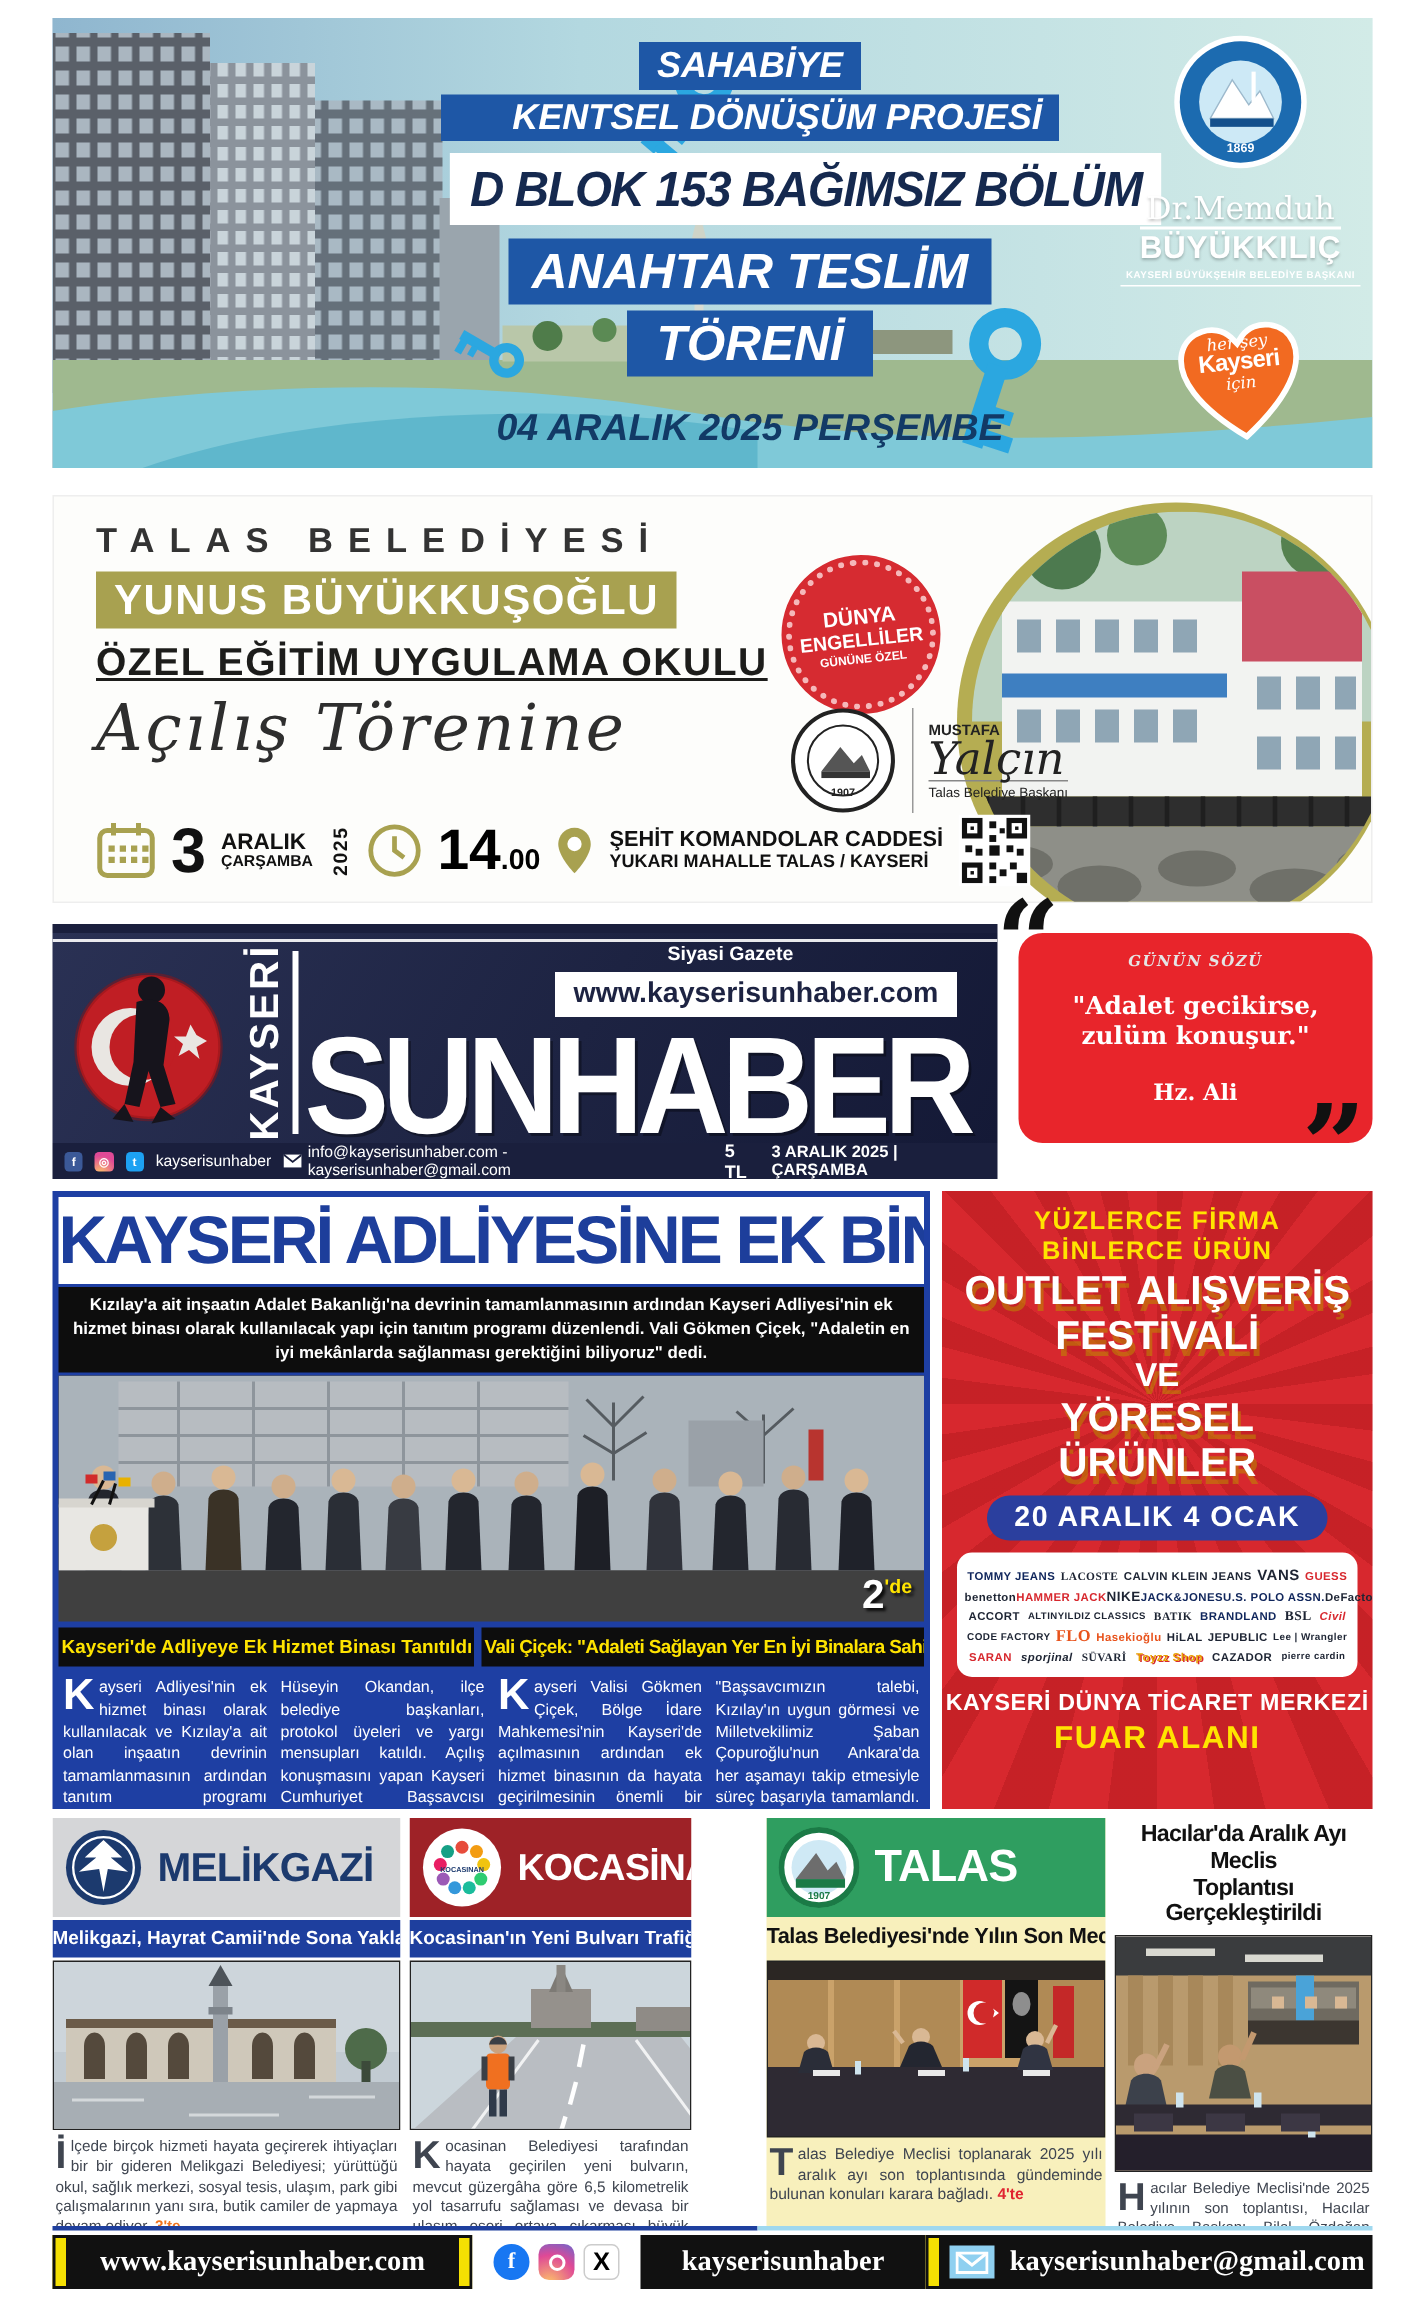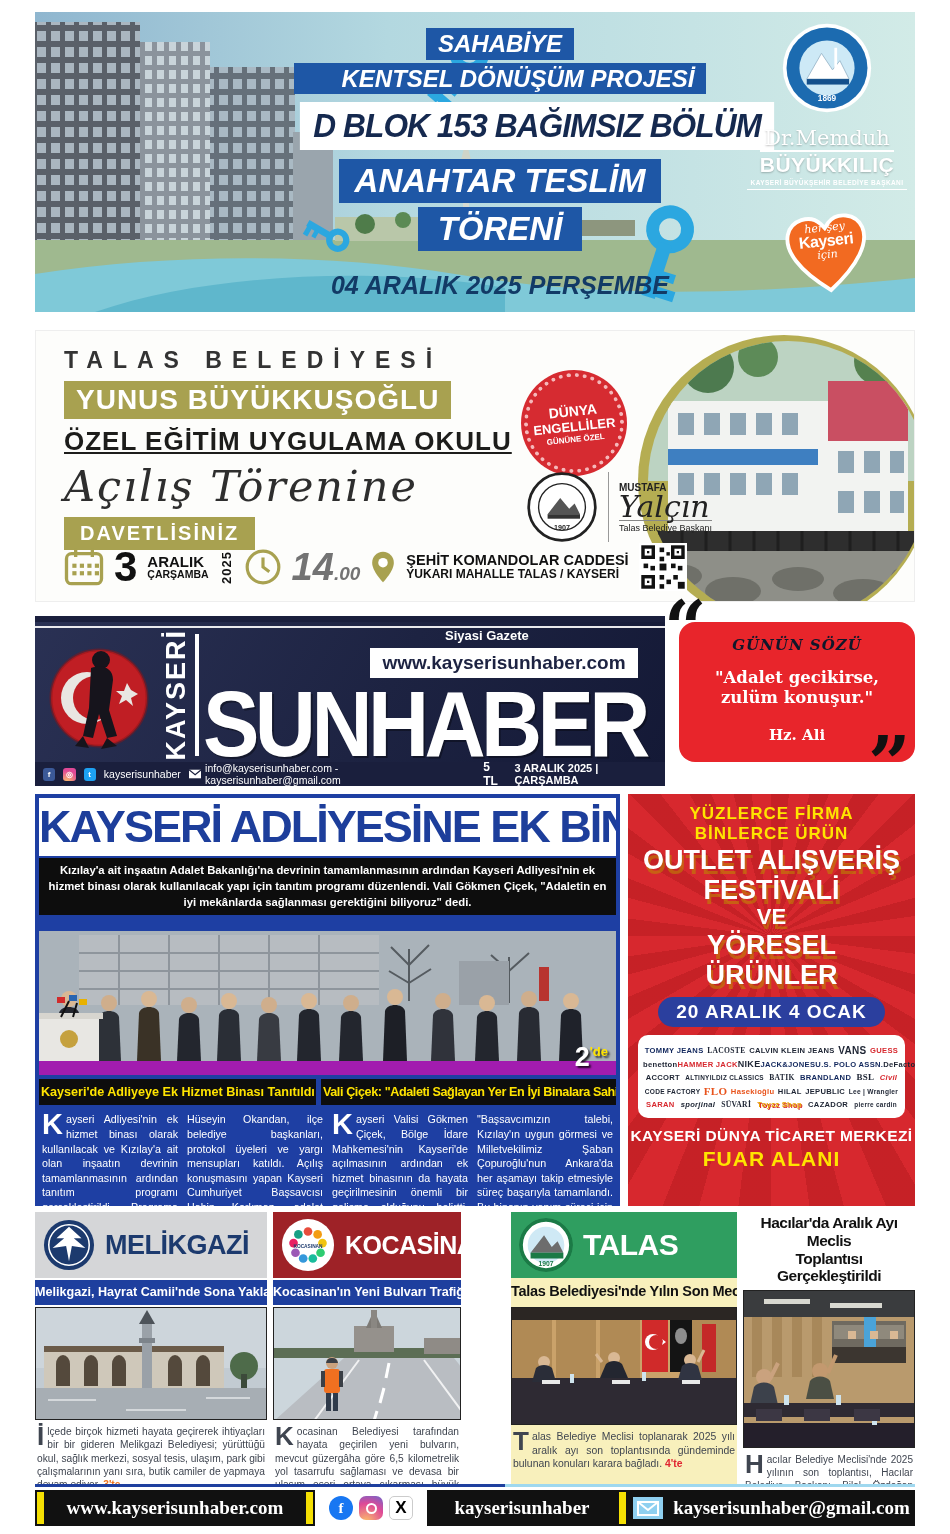--- a/index.html
+++ b/index.html
@@ -40,21 +40,21 @@
   .ad2-divider { width:1px; height:70px; background:#999; }
   .sign-first { font-size:10px; font-weight:bold; color:#222; text-align:left; }
   .sign-script { font-family:"DejaVu Serif", serif; font-style:italic; font-size:30px; color:#222; line-height:.9; }
   .sign-title { font-size:9px; color:#222; border-top:1px solid #888; padding-top:2px; }
   .ad2-bottom { position:absolute; left:28px; top:212px; display:flex; align-items:center; gap:10px; }
   .ad2-day { font-size:42px; font-weight:bold; color:#111; line-height:.9; }
   .ad2-dm { text-align:left; line-height:1; }
   .ad2-dm .m { font-weight:bold; font-size:15px; color:#111; }
   .ad2-dm .w { font-weight:bold; font-size:10.5px; color:#111; }
   .ad2-year { writing-mode:vertical-rl; transform:rotate(180deg); font-weight:bold; font-size:13px; color:#111; letter-spacing:1px; }
-  .ad2-time { font-size:38px; font-weight:bold; color:#737373; line-height:.9;font-style:italic; }
+  .ad2-time { font-size:38px; font-weight:bold; color:#000000; line-height:.9; }
   .ad2-time small { font-size:19px; font-weight:bold; }
   .ad2-addr { text-align:left; line-height:1.15; color:#111; }
   .ad2-addr .a1 { font-weight:bold; font-size:14.5px; }
   .ad2-addr .a2 { font-weight:bold; font-size:12px; }
   .badge-red { position:absolute; left:488px; top:42px; width:100px; height:100px; border-radius:50%; background:#d62b31; border:4px dotted #f5b8ba; display:flex; flex-direction:column; align-items:center; justify-content:center; color:#fff; transform:rotate(-6deg); box-shadow:0 0 0 3px #d62b31; }
   .badge-red .l1 { font-weight:bold; font-size:14px; }
   .badge-red .l2 { font-weight:bold; font-size:13px; }
   .badge-red .l3 { font-weight:bold; font-size:8px; margin-top:1px; }
   .circle-photo { position:absolute; right:-16px; top:4px; width:292px; height:292px; border-radius:50%; background:#b5ad52; }
   .circle-inner { position:absolute; right:2px; top:6px; width:280px; height:280px; border-radius:50%; overflow:hidden; }
@@ -72,29 +72,29 @@
   .mast-strip { position:absolute; left:35px; top:762px; width:630px; height:24px; background:#1a1f3d; display:flex; align-items:center; color:#fff; font-size:10.5px; gap:8px; padding:0 8px; }
   .sico { width:13px; height:13px; border-radius:3px; display:inline-flex; align-items:center; justify-content:center; color:#fff; font-size:8px; font-weight:bold; }
   .strip-mail { display:flex; align-items:center; gap:4px; }
   .strip-price { font-weight:bold; font-size:12px; margin-left:14px; }
   .strip-date { font-weight:bold; font-size:11px; margin-left:auto; }
 
   
   .quote { position:absolute; left:679px; top:622px; width:236px; height:140px; background:#e8252b; border-radius:16px; text-align:center; padding-top:14px; }
   .quote-mark1 { position:absolute; left:664px; top:606px; font-family:"DejaVu Serif", serif; font-weight:bold; color:#111; font-size:74px; line-height:.6; }
   .quote-mark2 { position:absolute; left:868px; top:742px; font-family:"DejaVu Serif", serif; font-weight:bold; color:#111; font-size:74px; line-height:.6; }
-  .quote-title { color:#0f172a; font-family:"DejaVu Serif", serif; font-weight:bold; font-style:italic; font-size:15px; letter-spacing:1px; }
+  .quote-title { color:#e5e5e5; font-family:"DejaVu Serif", serif; font-weight:bold; font-style:italic; font-size:10px; letter-spacing:1px; }
   .quote-text { color:#fff; font-family:"DejaVu Serif", serif; font-weight:bold; font-size:16.5px; margin:14px 14px 0; line-height:1.2; }
   .quote-author { color:#fff; font-family:"DejaVu Serif", serif; font-weight:bold; font-size:15px; margin-top:18px; }
 
   
   .main { position:absolute; left:35px; top:794px; width:585px; height:412px; background:#1e3fa3; padding:4px; }
   .main-headline { background:#fff; color:#1d3e9b; font-weight:bold; font-size:45px; text-align:center; letter-spacing:-2px; height:58px; line-height:58px; transform:scaleX(1); white-space:nowrap; overflow:hidden; }
   .main-stand { background:#0d0d0d; color:#fff; font-weight:bold; font-size:11.3px; text-align:center; line-height:1.4; padding:5px 8px; margin-top:2px; }
-  .main-photo { position:relative; height:144px; margin-top:16px; overflow:hidden; background:#a21caf; }
+  .main-photo { position:relative; height:164px; margin-top:2px; overflow:hidden; background:#404040; }
   .pageref { position:absolute; right:8px; bottom:4px; font-weight:bold; color:#fff; font-size:27px; line-height:1; text-shadow:2px 2px 2px rgba(0,0,0,.8); }
   .pageref em { font-style:normal; color:#ffe400; font-size:13px; vertical-align:super; }
   .main-bars { display:flex; gap:5px; margin-top:4px; }
   .main-bar { background:#0d0d0d; color:#ffe400; font-weight:bold; font-size:12.6px; text-align:center; padding:6px 2px; white-space:nowrap; overflow:hidden; }
   .main-bar.b1 { flex:0 0 48%; }
   .main-bar.b2 { flex:1; letter-spacing:-.4px; }
   .main-cols { display:flex; gap:9px; padding:7px 3px 0; }
   .main-col { flex:1; color:#fff; font-size:10.7px; line-height:1.36; text-align:justify; }
   .dropcap { float:left; font-weight:bold; font-size:29px; line-height:23px; margin:1px 3px 0 0; }
 
@@ -310,21 +310,20 @@
             </g>
         </svg>
       </div>
     </div>
 
     <div class="ad2-left">
       <div class="ad2-muni">TALAS BELEDİYESİ</div>
       <div><span class="ad2-name">YUNUS BÜYÜKKUŞOĞLU</span></div>
       <div class="ad2-school">ÖZEL EĞİTİM UYGULAMA OKULU</div>
       <div class="ad2-script">Açılış Törenine</div>
-      <div><span class="ad2-invite">DAVETLİSİNİZ</span></div>
     </div>
 
     <div class="badge-red">
       <div class="l1">DÜNYA</div>
       <div class="l2">ENGELLİLER</div>
       <div class="l3">GÜNÜNE ÖZEL</div>
     </div>
 
     <div class="ad2-sign">
       <svg width="72" height="72" viewBox="0 0 80 80">

